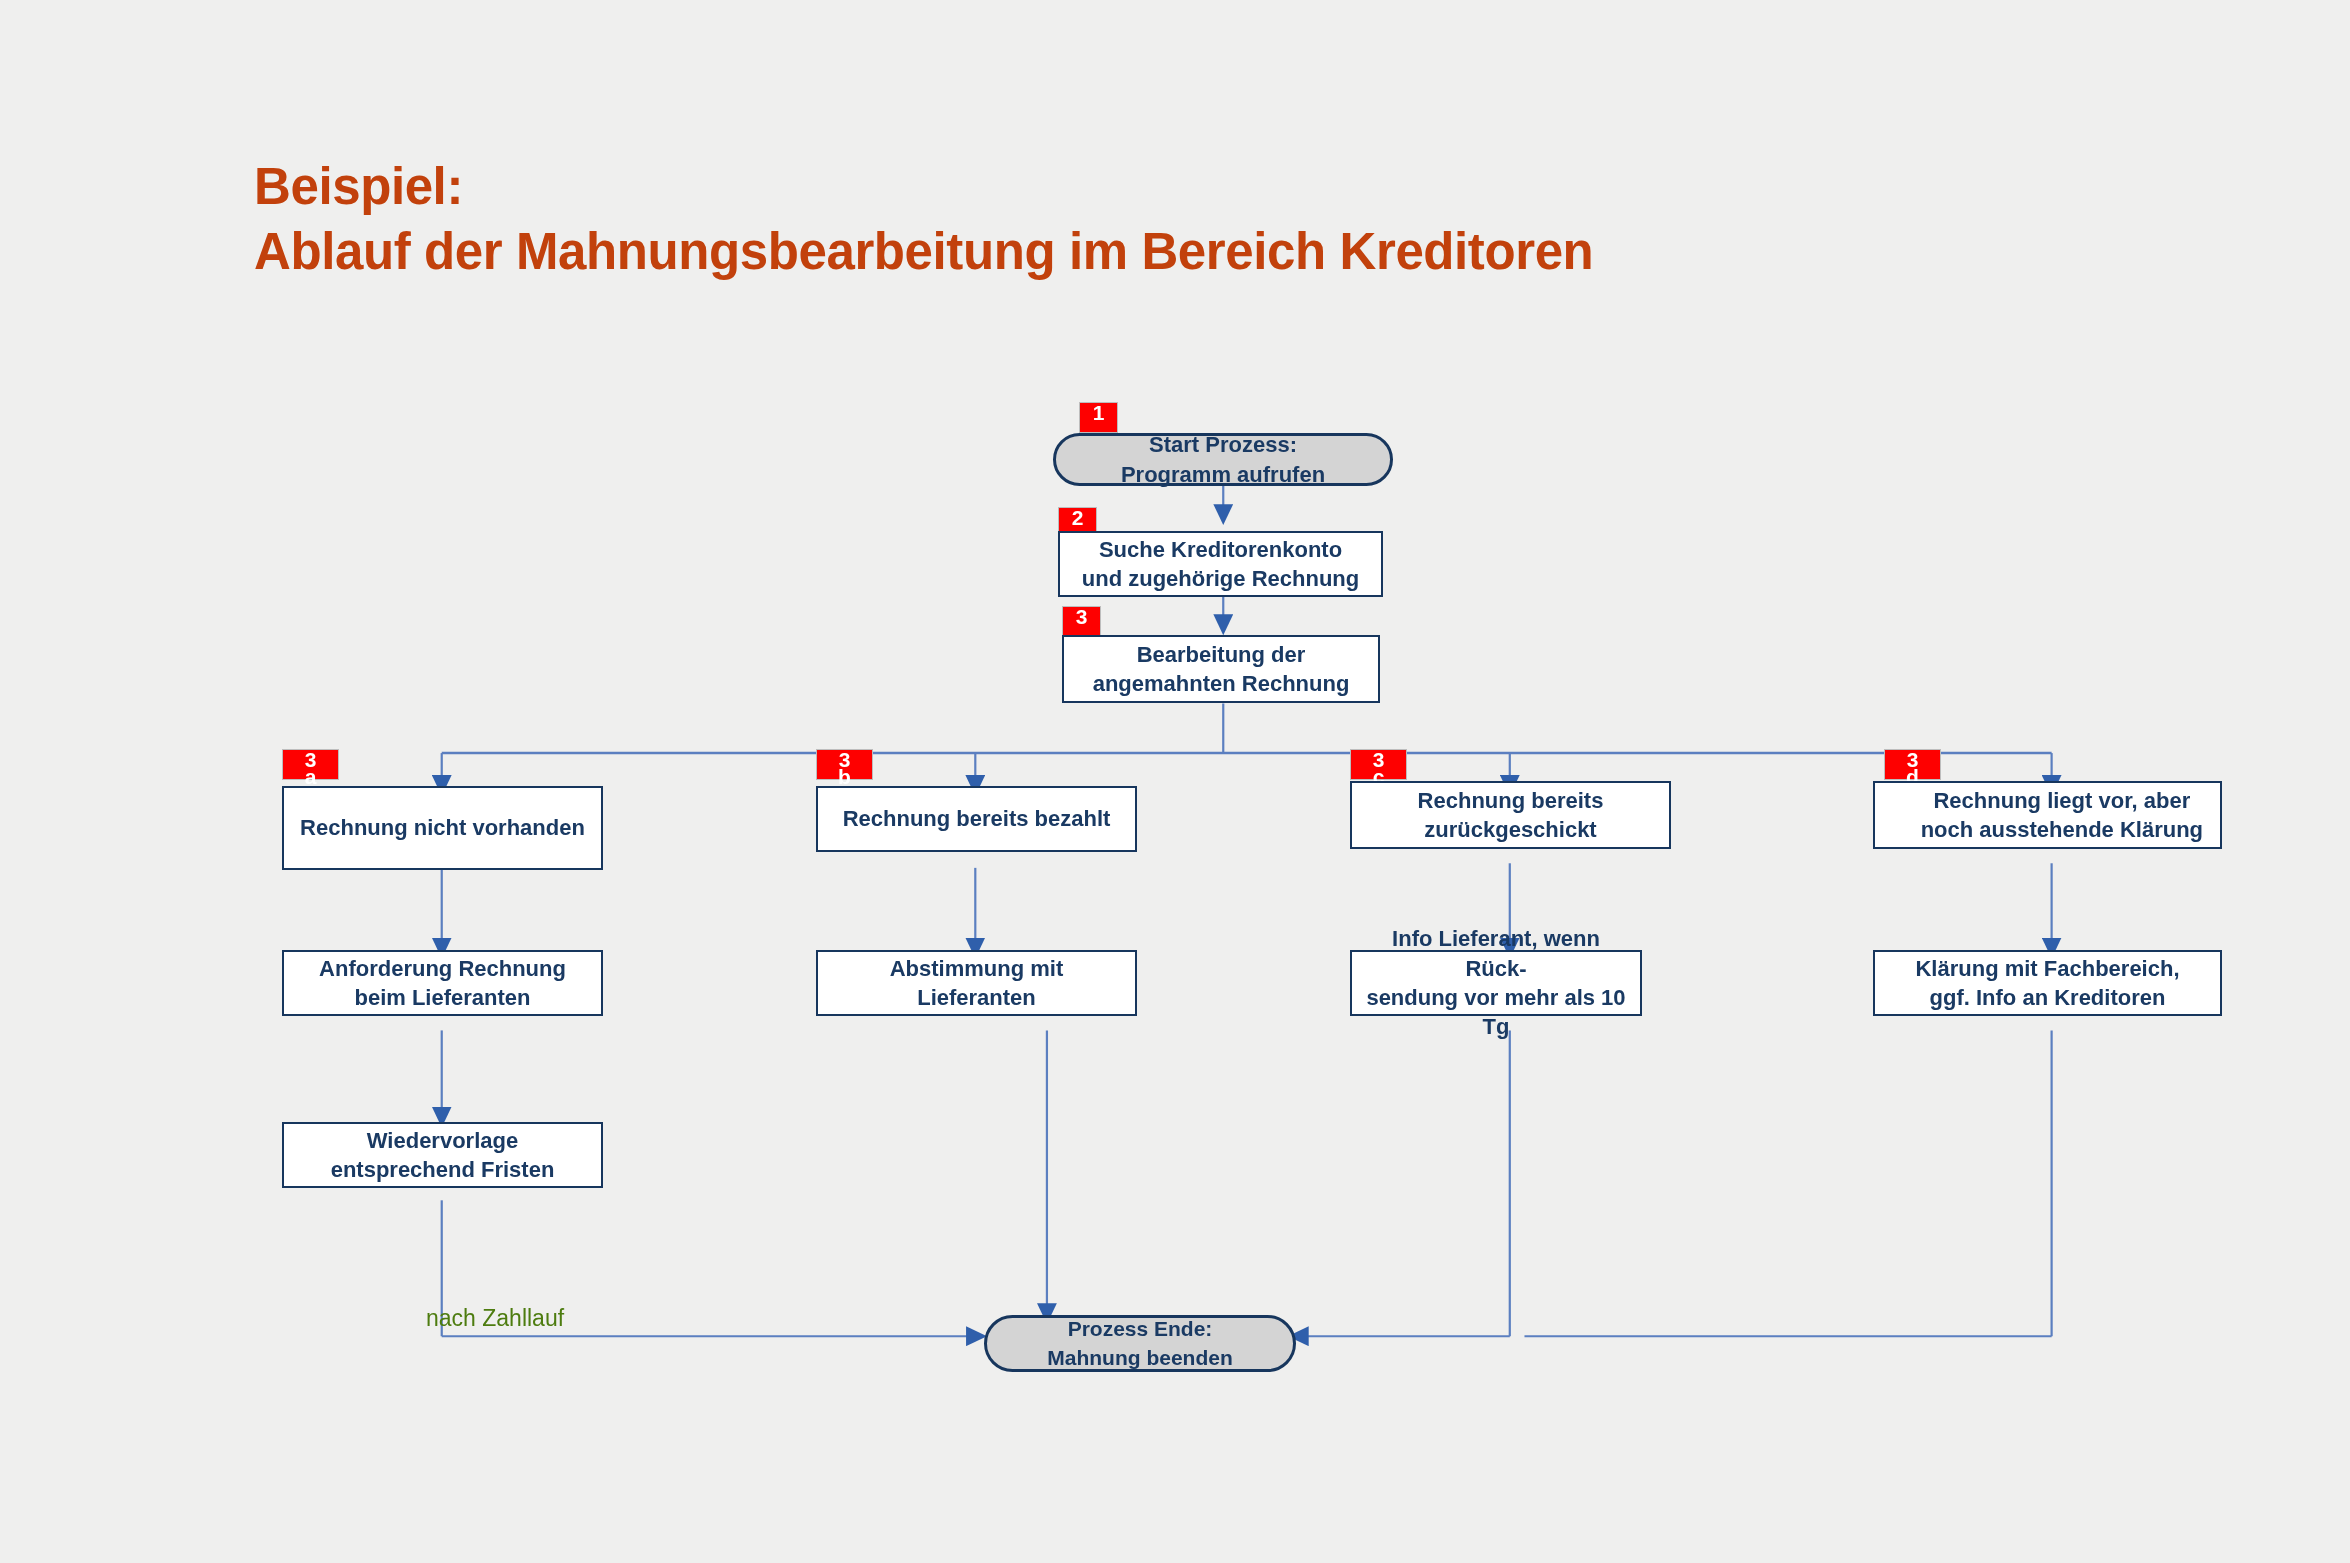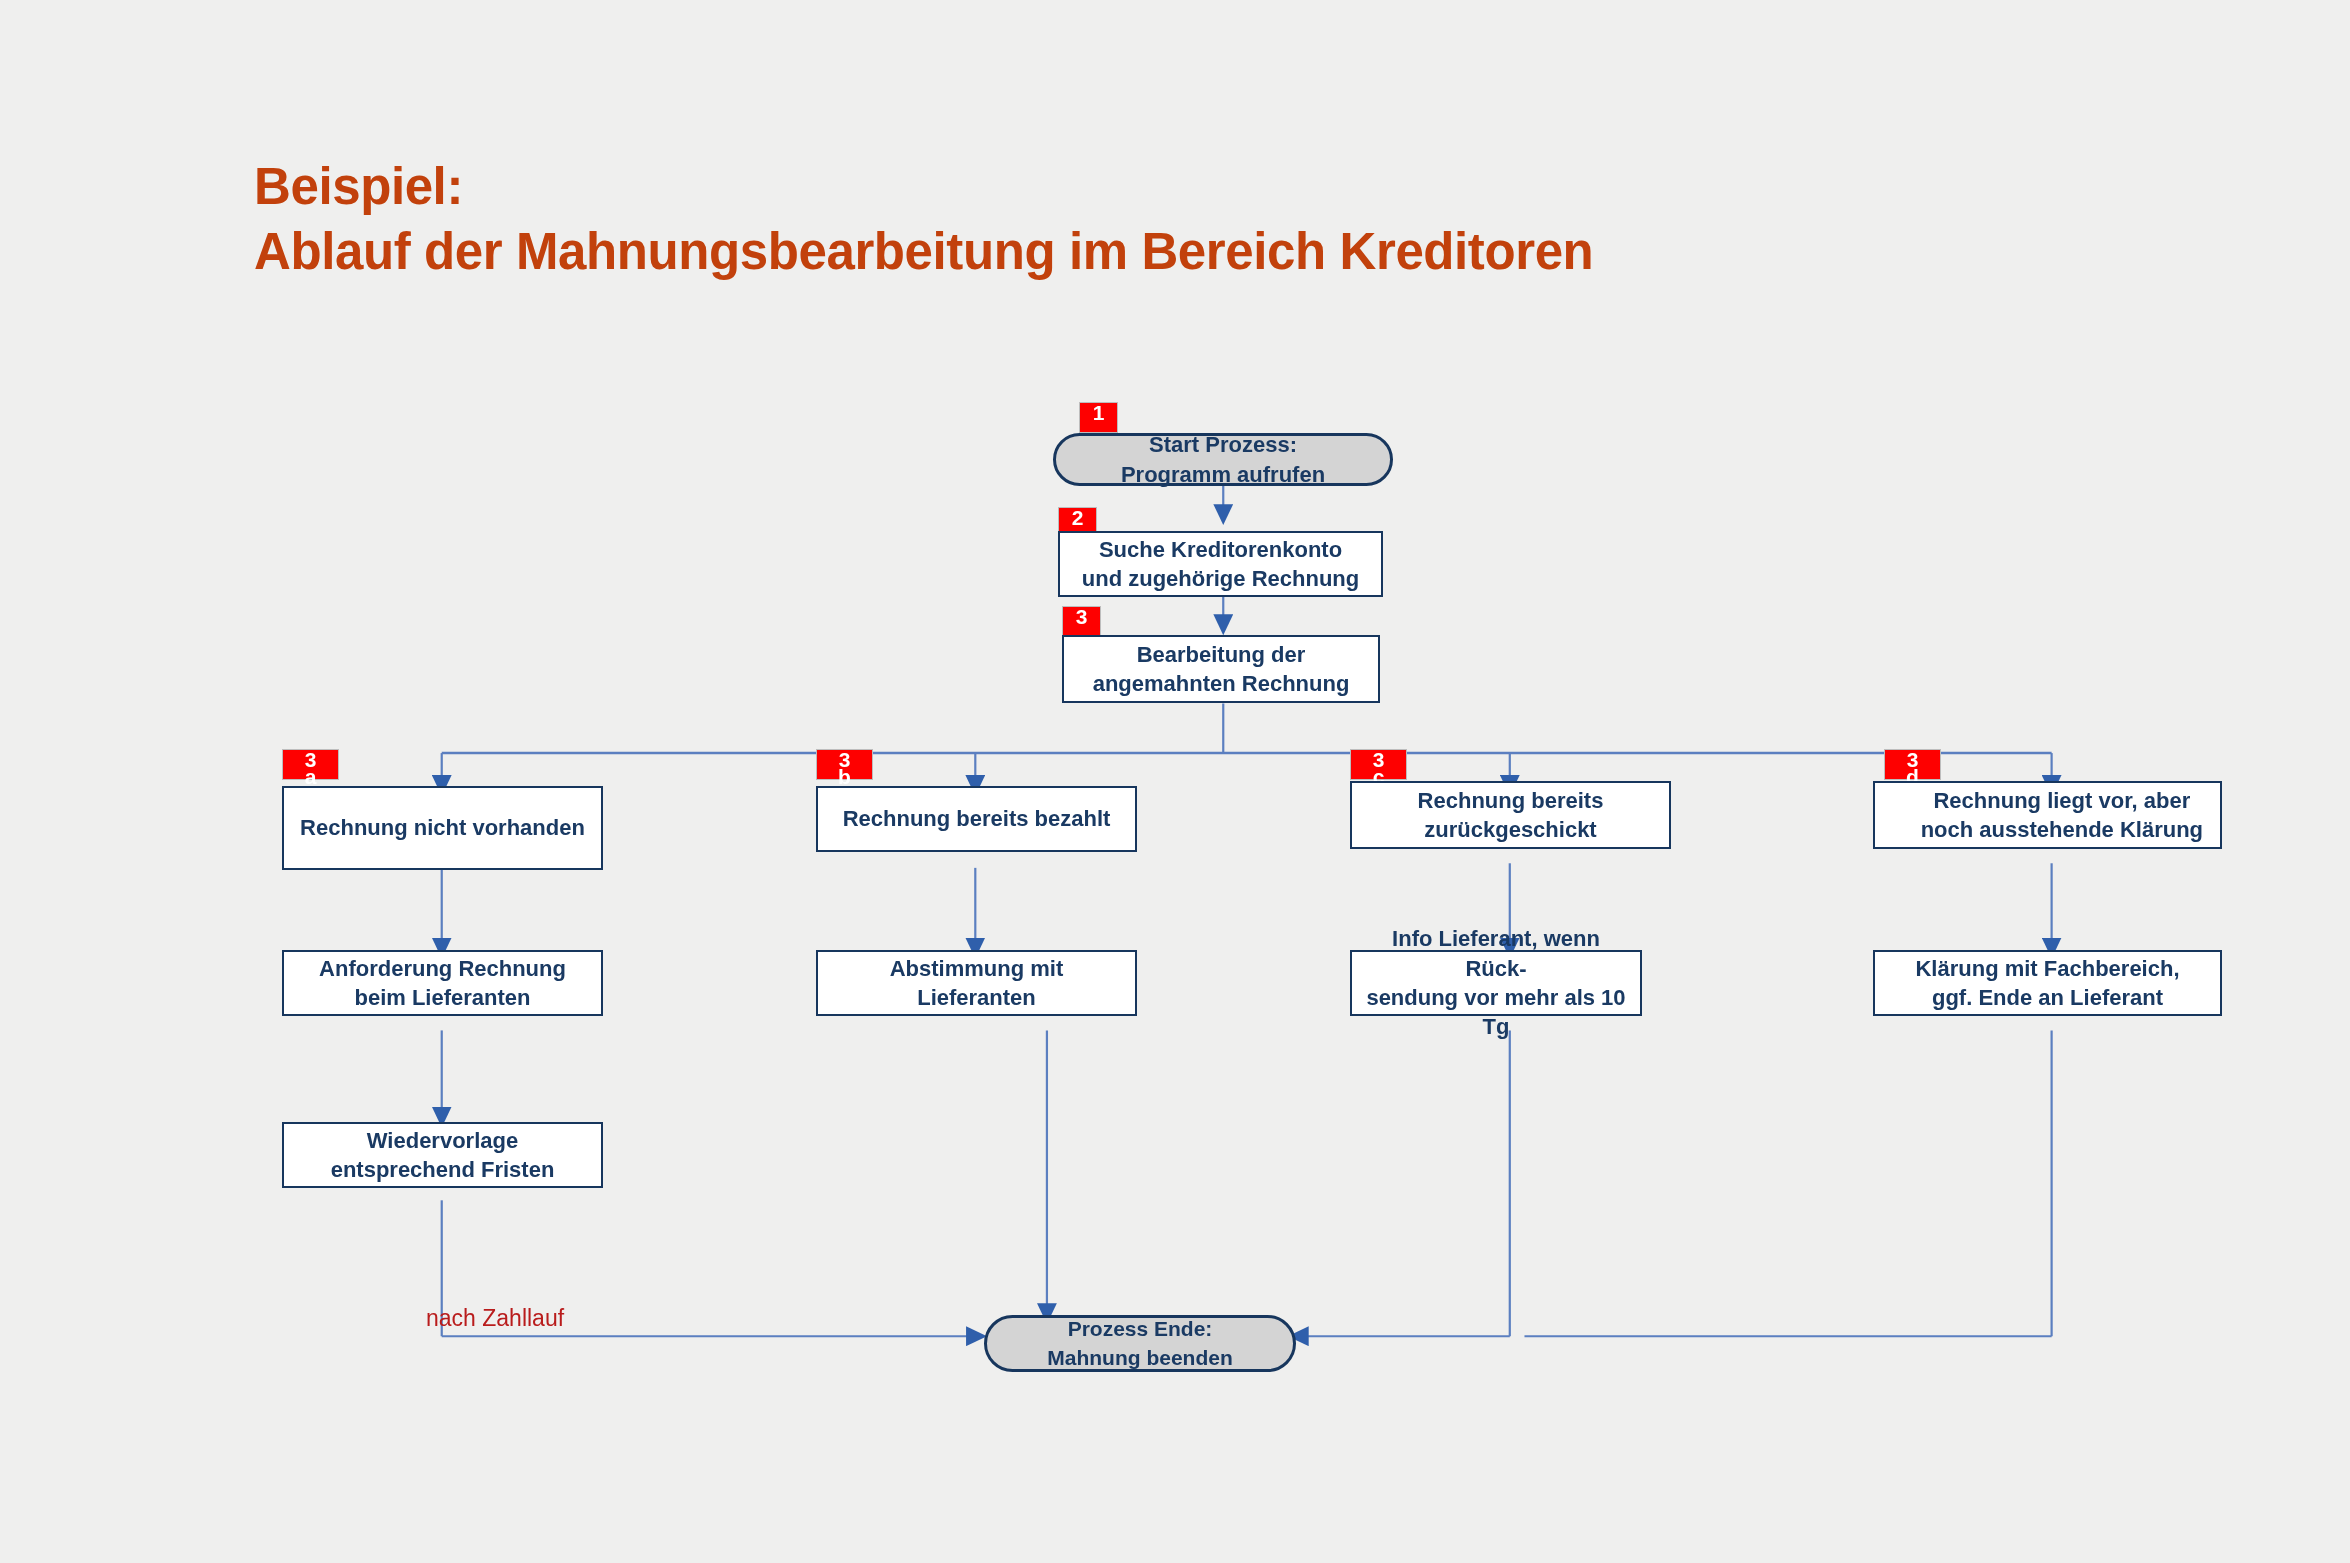--- a/index.html
+++ b/index.html
@@ -79,21 +79,21 @@
     font-weight: bold;
     line-height: 0.82;
     text-align: center;
     overflow: visible;
     white-space: pre-line;
     padding-top: 0.9px;
   }
 
   .edge-label {
     position: absolute;
-    color: #b91c1c;
+    color: #4d7c0f;
     font-family: "Liberation Sans", sans-serif;
     font-size: 23px;
     font-weight: normal;
     white-space: nowrap;
   }
 </style>
 </head>
 <body>
 
 <div id="canvas">
@@ -227,21 +227,21 @@
   <div class="node process" style="left:1350px; top:950px; width:292px; height:66px;">
     <span class="node-text">
       <span>Info Lieferant, wenn Rück-</span>
       <span>sendung vor mehr als 10 Tg</span>
     </span>
   </div>
 
   <div class="node process" style="left:1873px; top:950px; width:349px; height:66px;">
     <span class="node-text">
       <span>Klärung mit Fachbereich,</span>
-      <span>ggf. Ende an Lieferant</span>
+      <span>ggf. Info an Kreditoren</span>
     </span>
   </div>
 
   <div class="node process" style="left:282px; top:1122px; width:321px; height:66px;">
     <span class="node-text">
       <span>Wiedervorlage</span>
       <span>entsprechend Fristen</span>
     </span>
   </div>
 

